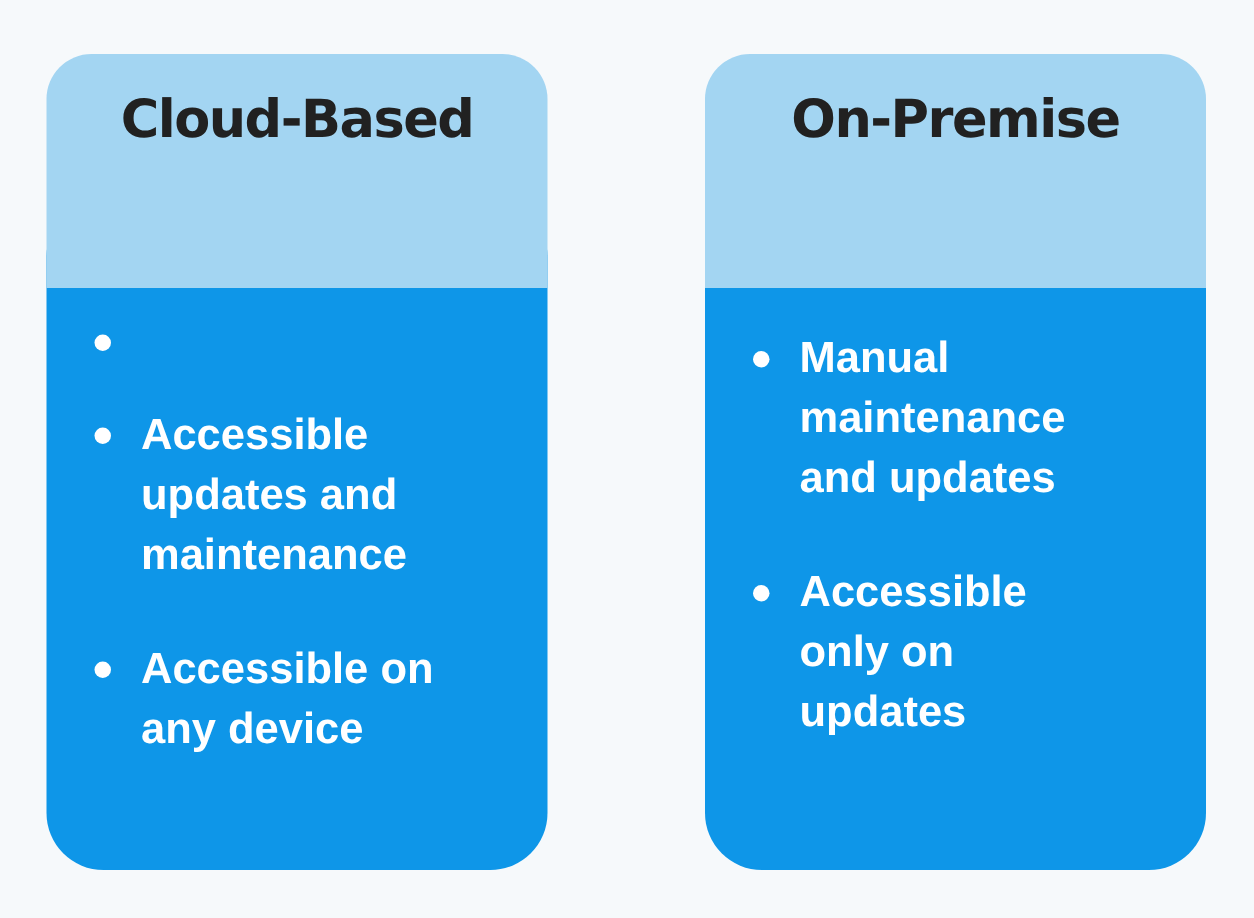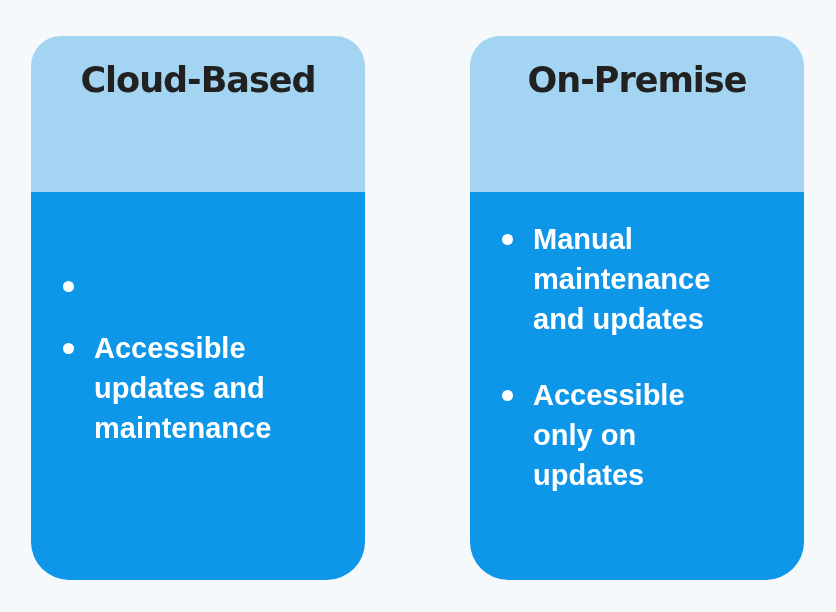--- a/index.html
+++ b/index.html
@@ -98,20 +98,25 @@
       <ul class="bullet-list">
         <li class="bullet-item">
           <span class="bullet-dot"></span>
         </li>
         <li class="bullet-item">
           <span class="bullet-dot"></span>
           <span class="bullet-text">Accessible
 updates and
 maintenance</span>
         </li>
+        <li class="bullet-item">
+          <span class="bullet-dot"></span>
+          <span class="bullet-text">Accessible on
+any device</span>
+        </li>
       </ul>
     </div>
     <header class="card-header">
       <h2 class="card-title">Cloud-Based</h2>
     </header>
   </section>
 
   <section class="card card-right">
     <div class="card-body">
       <ul class="bullet-list">

